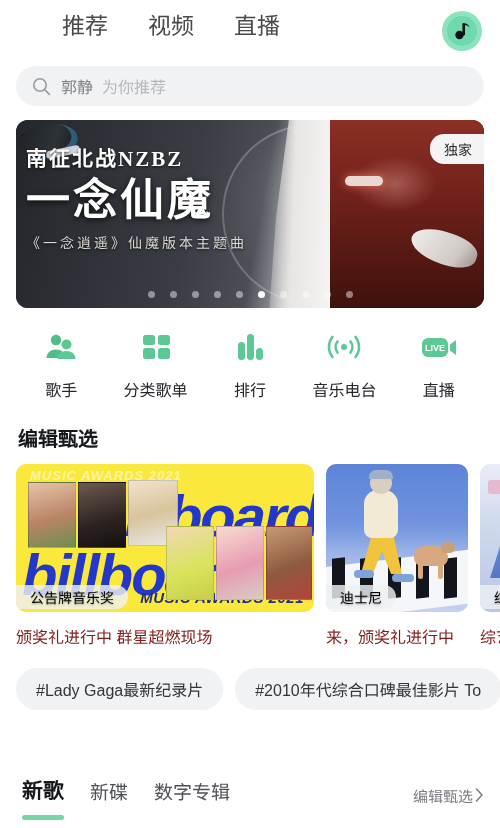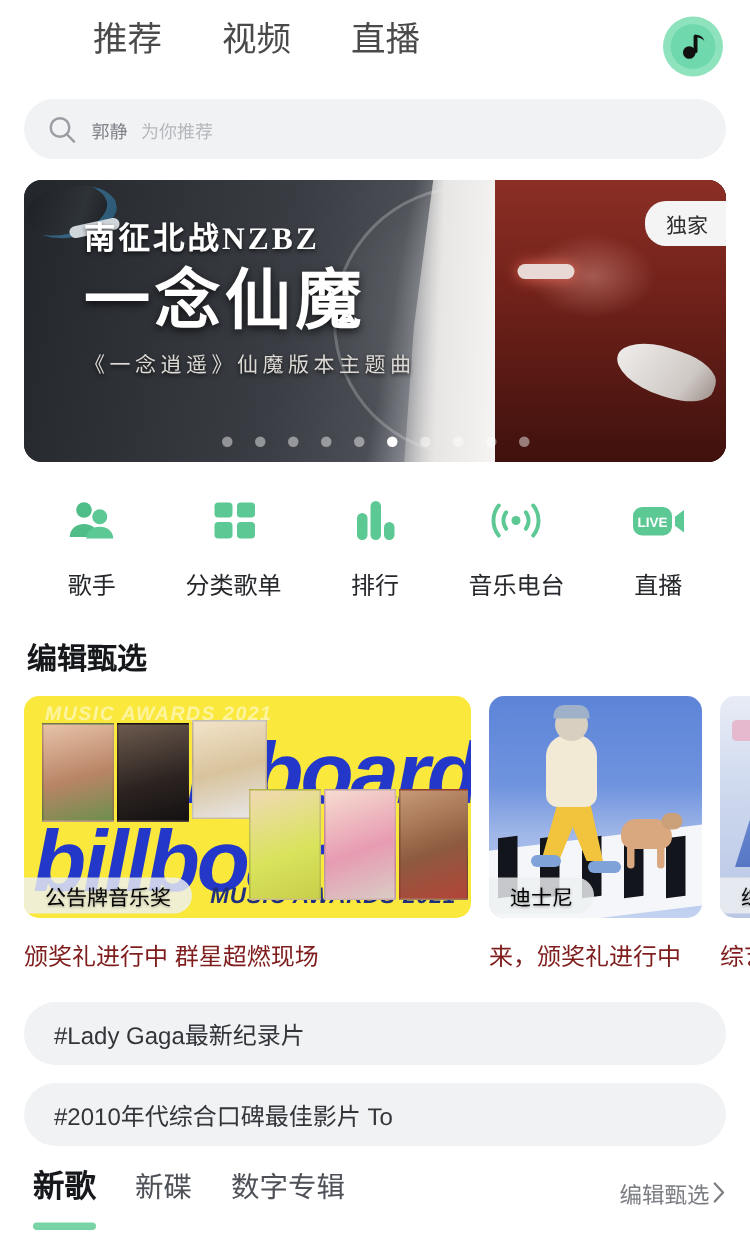--- a/index.html
+++ b/index.html
@@ -93,21 +93,21 @@
     background: #f1f2f4;
     padding: 0 16px;
     gap: 10px;
     cursor: text;
   }
   .search-icon { flex-shrink: 0; display: block; }
   .search-text {
     display: flex;
     align-items: flex-start;
     gap: 9px;
-    font-size: 12px;
+    font-size: 16px;
     overflow: hidden;
     white-space: nowrap;
   }
   .search-kw { color: #808289; }
   .search-ph { color: #b6b8bd; }
 
   
   .banner-wrap { padding: 14px 16px 0; }
   .banner {
     position: relative;
@@ -188,21 +188,21 @@
     position: absolute;
     right: 6px; bottom: 44px;
     width: 68px; height: 32px;
     border-radius: 50% 45% 45% 55%;
     background: linear-gradient(110deg, #f0eeec, #cfc9c5 70%, #9c8e88);
     transform: rotate(18deg);
   }
 
   .banner-text {
     position: absolute;
-    left: 40px;
+    left: 10px;
     top: 22px;
     z-index: 4;
     color: #fff;
   }
   .banner-artist {
     font-family: "Liberation Serif", "DejaVu Serif", serif;
     font-weight: bold;
     font-size: 21px;
     letter-spacing: 2px;
     text-shadow: 0 1px 3px rgba(0,0,0,.7);
@@ -421,21 +421,20 @@
     width: 38px; height: 14px; border-radius: 3px;
     background: #e7b9cf;
   }
 
   
   .chips {
     display: flex;
     gap: 12px;
     padding: 20px 16px 0 16px;
     overflow: hidden;
-    flex-direction: column;
   }
   .chip {
     flex-shrink: 0;
     height: 42px;
     display: flex;
     align-items: center;
     padding: 0 20px;
     border-radius: 21px;
     background: #f1f2f4;
     font-size: 16px;

